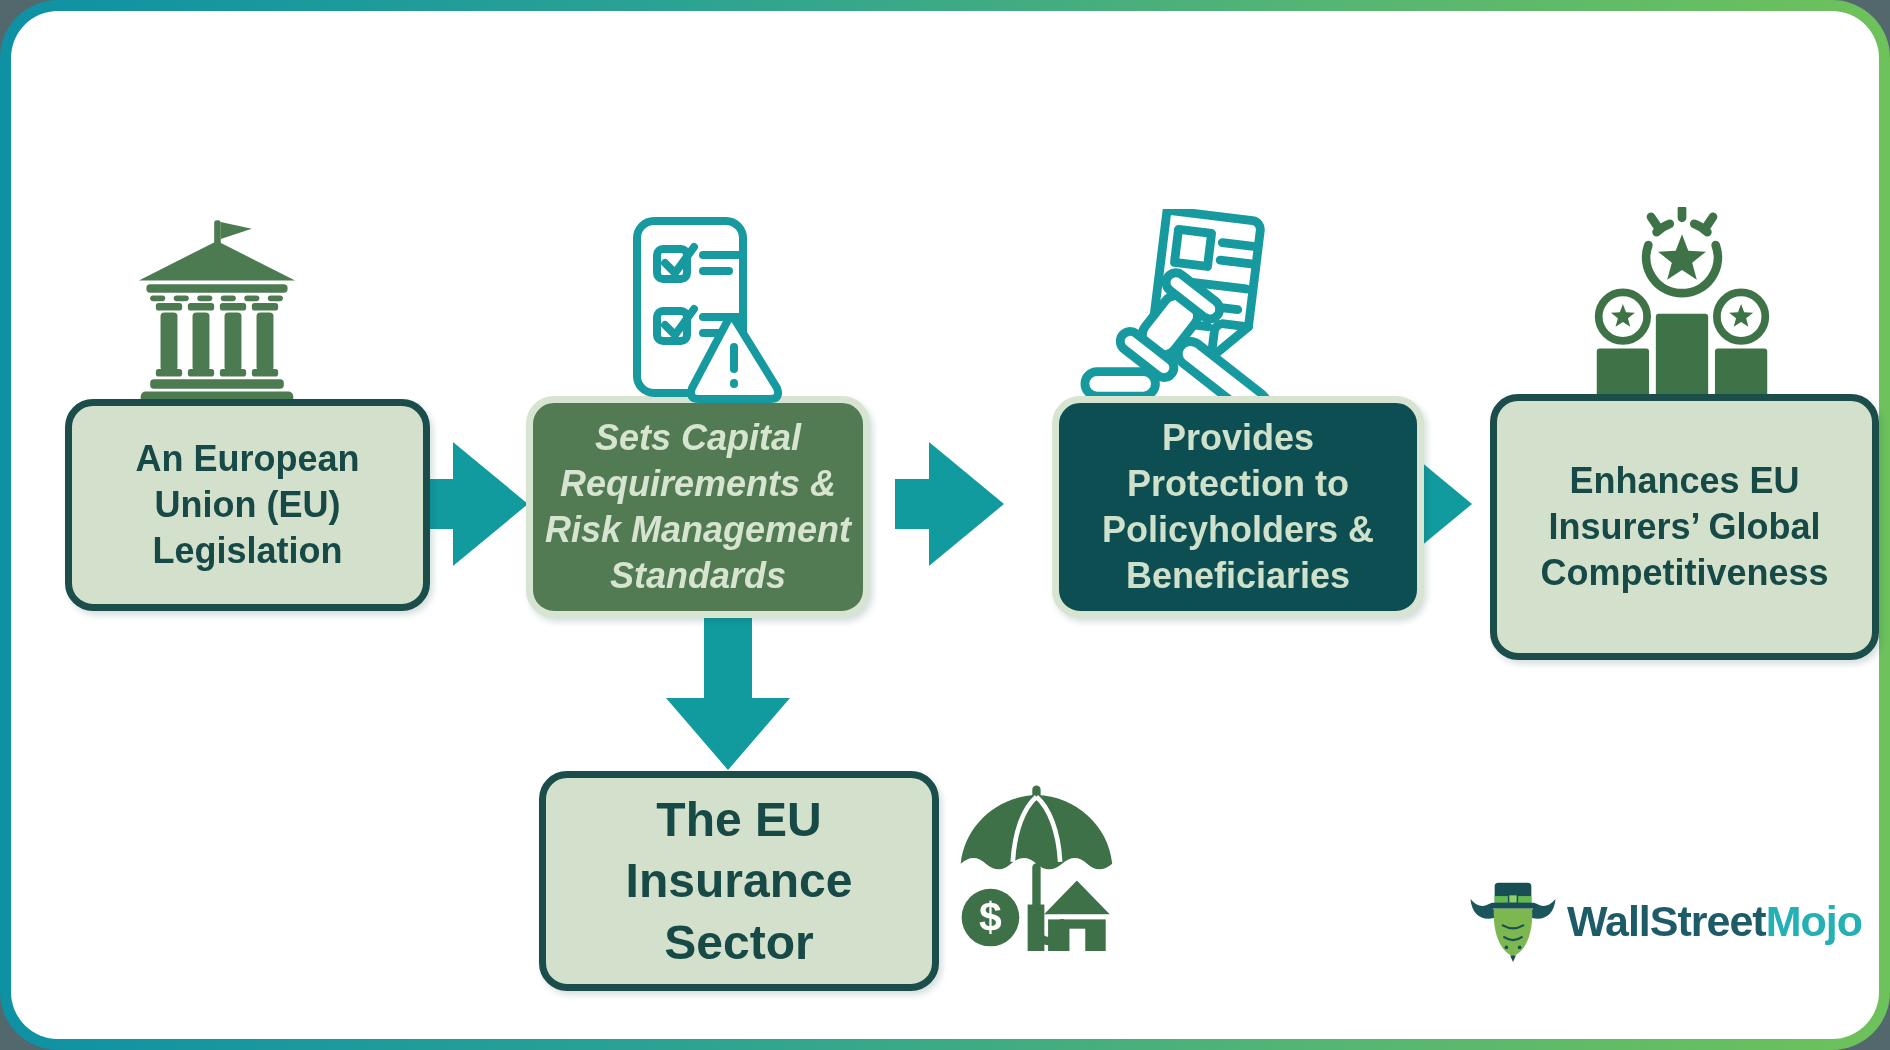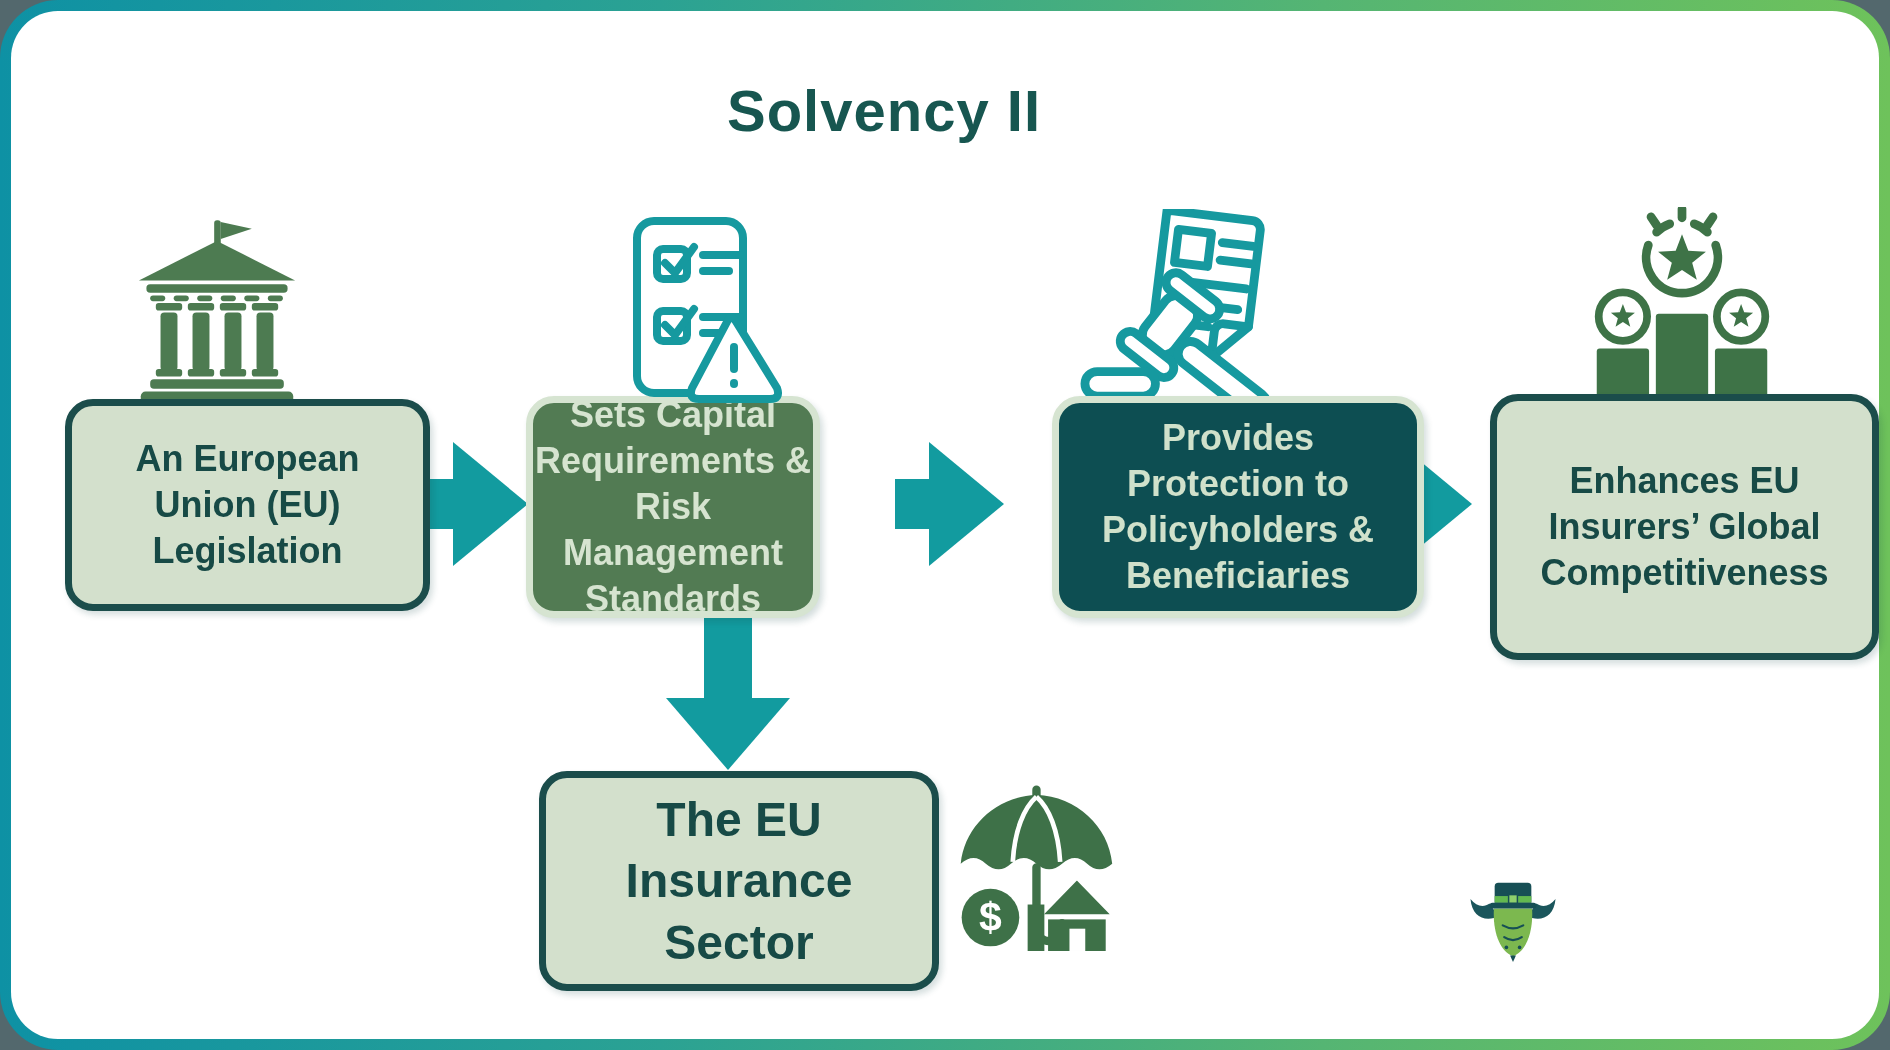--- a/index.html
+++ b/index.html
@@ -47,21 +47,20 @@
   .logo{position:absolute;left:1458px;top:868px;display:flex;align-items:center;z-index:2;}
   .logo-text{font-size:43px;font-weight:bold;letter-spacing:-1px;margin-left:10px;}
   .logo-text .p1{color:#1d5b66;}
   .logo-text .p2{color:#25b0b4;}
 </style>
 </head>
 <body>
 
 <div class="card">
 
-  <div class="title">Solvency II</div>
 
   <svg class="icon" style="left:126px;top:206px;" width="160" height="190" viewBox="0 0 170 195">
     <g fill="#4d7b51">
       <rect x="82" y="0" width="7" height="32" rx="3"></rect>
       <polygon points="89,2 122,9 89,20"></polygon>
       <polygon points="85,22 168,64 2,64"></polygon>
       <rect x="10" y="68" width="150" height="9" rx="4"></rect>
       <rect x="14" y="80" width="16" height="6" rx="3"></rect>
         <rect x="39" y="80" width="16" height="6" rx="3"></rect>
       <rect x="64" y="80" width="16" height="6" rx="3"></rect>
@@ -144,21 +143,21 @@
         <path d="M128,10 l-6,9"></path>
       <circle cx="35" cy="113" r="25" stroke-width="8"></circle>
       <circle cx="157" cy="113" r="25" stroke-width="8"></circle>
     </g>
   </svg>
 
   <div class="box light" style="left:43px;top:388px;width:365px;height:212px;">
     <span style="max-width:300px;">An European Union (EU) Legislation</span>
   </div>
 
-  <div class="box green" style="left:515px;top:385px;width:294px;height:222px;">
+  <div class="box green" style="left:515px;top:385px;width:344px;height:222px;font-style:italic;">
     <span style="max-width:330px;">Sets Capital Requirements &amp; Risk Management Standards</span>
   </div>
 
   <div class="box dark" style="left:1041px;top:385px;width:372px;height:222px;">
     <span style="max-width:300px;">Provides Protection to Policyholders &amp; Beneficiaries</span>
   </div>
 
   <div class="box light" style="left:1468px;top:383px;width:389px;height:266px;">
     <span style="max-width:330px;">Enhances EU Insurers’ Global Competitiveness</span>
   </div>
@@ -211,15 +210,18 @@
       <path d="M48,78 Q60,86 72,78" stroke="#174f55" stroke-width="3" fill="none" stroke-linecap="round"></path>
       <path d="M46,62 Q60,70 74,62" stroke="#174f55" stroke-width="3" fill="none" stroke-linecap="round"></path>
       <circle cx="51" cy="92" r="2.5" fill="#174f55"></circle>
         <circle cx="69" cy="92" r="2.5" fill="#174f55"></circle>
       <path d="M56,103 L60,112 L64,103 Z" fill="#174f55"></path>
       <path d="M40,4 h40 a5,5 0 0 1 5,5 v22 h-50 v-22 a5,5 0 0 1 5,-5 z" fill="#174f55"></path>
       <rect x="35" y="22" width="50" height="9" fill="#63b94f"></rect>
       <rect x="54" y="20" width="12" height="12" fill="#8fd06c" stroke="#174f55" stroke-width="2"></rect>
       <rect x="28" y="31" width="64" height="8" rx="4" fill="#174f55"></rect>
     </svg>
+    <div class="logo-text">
+      <span class="p1">WallStreet</span><span class="p2">Mojo</span>
+    </div>
   </div>
 
 </div>
 
 </body></html>

